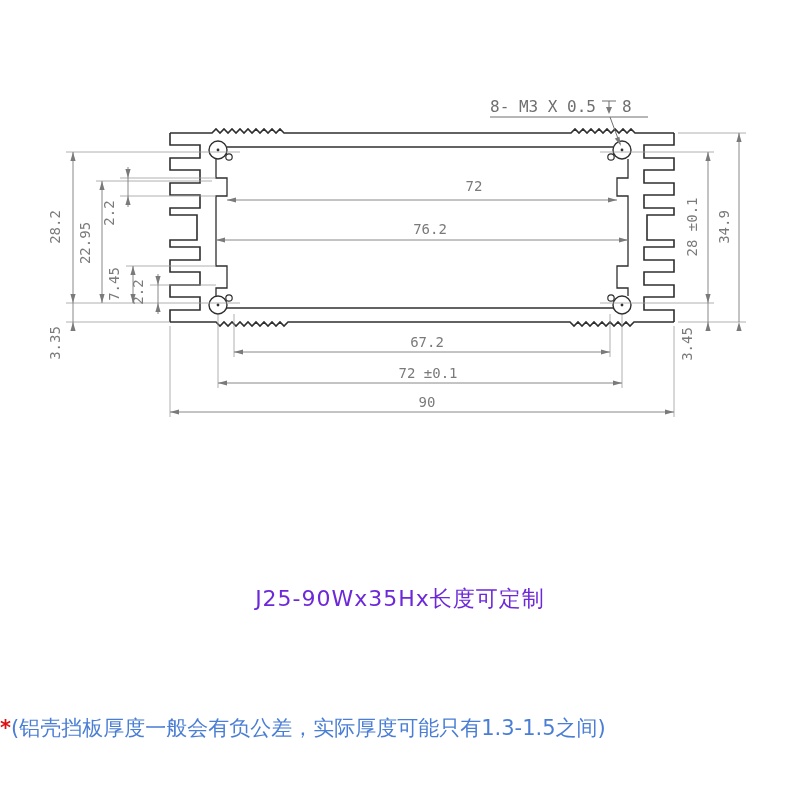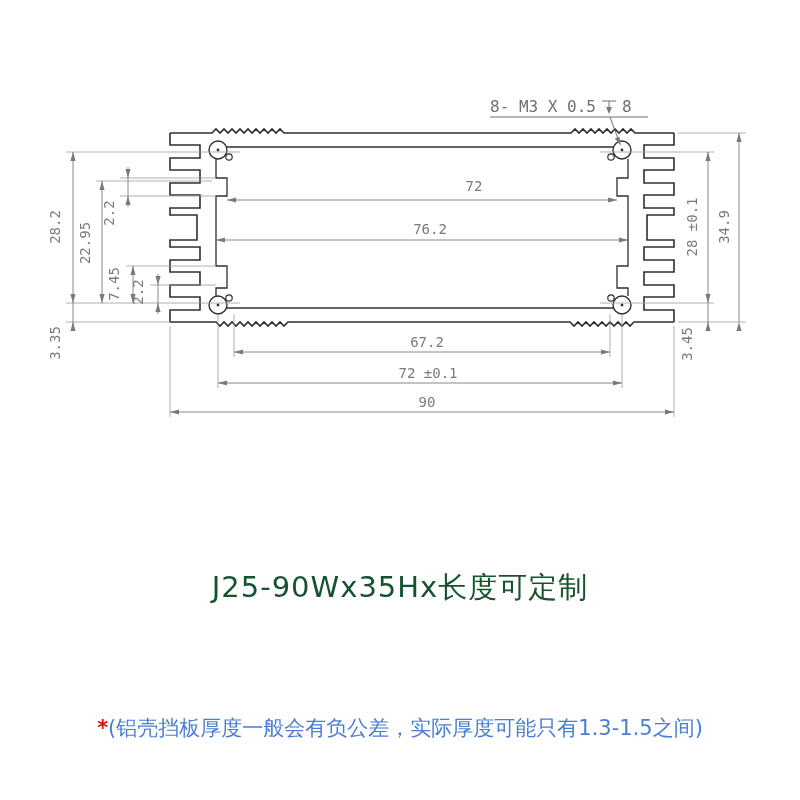--- a/index.html
+++ b/index.html
@@ -10,23 +10,23 @@
   .inner{fill:none;stroke:#2f2f2f;stroke-width:1.3;}
   .boss{fill:#ffffff;stroke:#2f2f2f;stroke-width:1.4;}
   .bossdot{fill:#2f2f2f;stroke:none;}
   .curl{fill:none;stroke:#2f2f2f;stroke-width:1.2;}
   .ext{stroke:#9c9c9c;stroke-width:0.8;fill:none;}
   .dimline{stroke:#7a7a7a;stroke-width:0.9;fill:none;}
   .arrow{fill:#7a7a7a;stroke:none;}
   text.dim{font-family:"DejaVu Sans Mono", monospace;font-size:14px;fill:#7a7a7a;}
   text.note{font-family:"DejaVu Sans Mono", monospace;font-size:16px;fill:#6f6f6f;}
   .noteline{stroke:#6f6f6f;stroke-width:1;fill:none;}
-  .title{position:absolute;left:0;top:568px;width:100%;text-align:center;
-         font-size:29px;letter-spacing:1px;color:#14532d;}
-  .footnote{position:absolute;left:0;top:714px;width:100%;text-align:center;
+  .title{position:absolute;left:0;top:584px;width:100%;text-align:center;
+         font-size:22px;letter-spacing:1px;color:#6d28d9;}
+  .footnote{position:absolute;left:0;top:714px;width:100%;
             font-size:21px;color:#4a7ed4;}
   .footnote .star{color:#dd1111;font-weight:bold;}
 </style>
 </head>
 <body>
 
 <div class="page">
 
   <svg width="800" height="470" viewBox="0 0 800 470">
 

